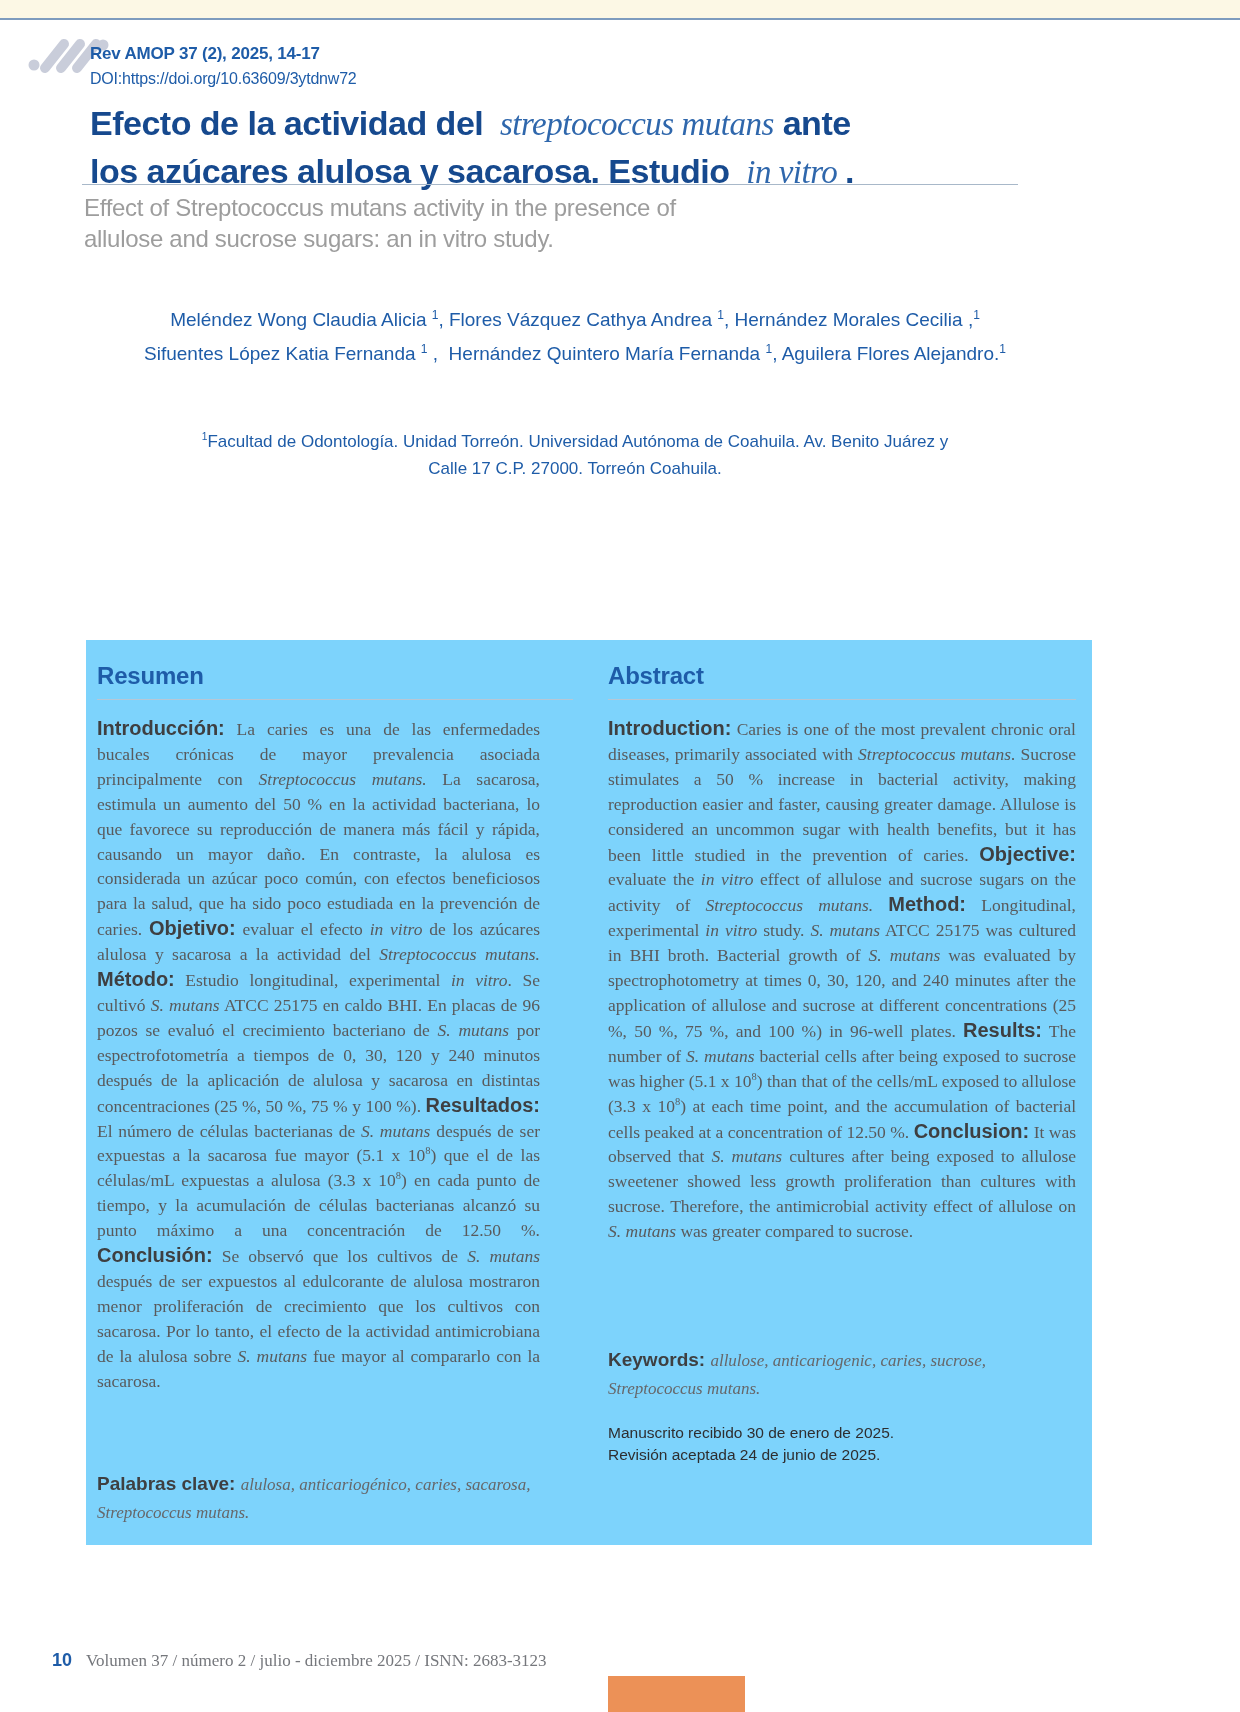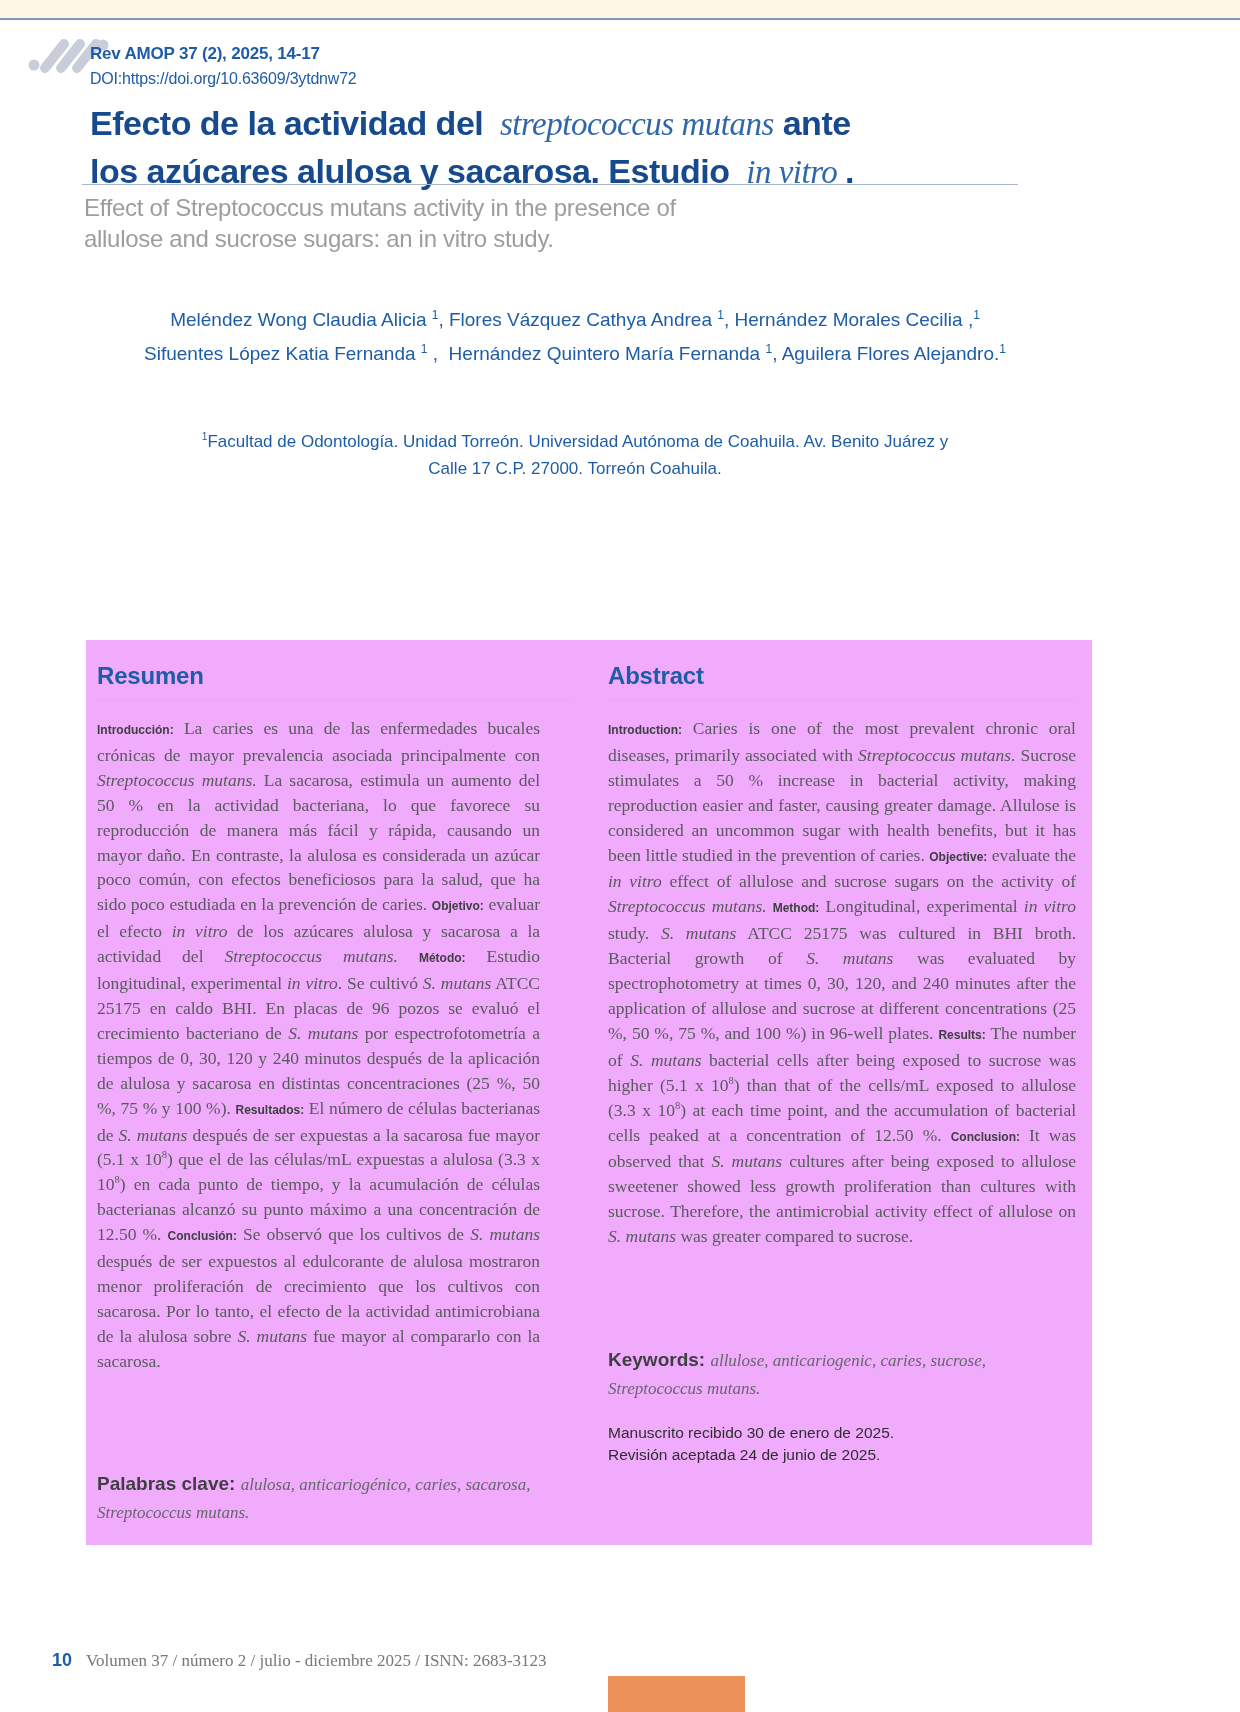--- a/index.html
+++ b/index.html
@@ -32,32 +32,32 @@
   .authors{position:absolute;left:30px;top:303px;width:1090px;text-align:center;
     font-size:19px;line-height:34px;font-weight:400;color:#1e5ca8;}
   .authors .al{white-space:pre-wrap;}
   .authors sup{font-size:12px;}
 
   
   .affiliation{position:absolute;left:30px;top:428px;width:1090px;text-align:center;
     font-size:17px;line-height:27px;color:#1e5ca8;}
 
   
-  .panel{position:absolute;left:86px;top:640px;width:1006px;height:905px;background:#f0abfc;}
+  .panel{position:absolute;left:86px;top:640px;width:1006px;height:905px;background:#7dd3fc;}
   .col{position:absolute;top:0;height:100%;}
   .col-left{left:11px;width:443px;}
   .col-right{left:522px;width:468px;}
   .sec-heading{margin:0;padding-top:22px;font-size:24px;font-weight:600;color:#1e5ca8;letter-spacing:-0.2px;}
   .heading-rule{height:1px;background:#b7c7d5;margin-top:9px;}
   .col-left .heading-rule{width:476px;}
   .col-right .heading-rule{width:468px;}
 
   .body-rich{margin-top:16px;font-family:"Liberation Serif",serif;font-size:17.5px;line-height:24.9px;
     color:#595a5c;text-align:justify;}
-  .body-rich .seg-b{font-family:"Liberation Sans",sans-serif;font-weight:700;font-size:12px;color:#3e3f41;}
+  .body-rich .seg-b{font-family:"Liberation Sans",sans-serif;font-weight:700;font-size:20px;color:#3e3f41;}
   .body-rich .seg-i{font-style:italic;}
 
   .kw-rich{position:absolute;left:0;font-family:"Liberation Serif",serif;font-size:17px;line-height:28px;color:#66676a;}
   .kw-rich .seg-b{font-family:"Liberation Sans",sans-serif;font-weight:700;font-size:19px;color:#3e3f41;}
   .kw-rich .seg-i{font-style:italic;}
   .kw-left{top:830px;width:443px;}
   .kw-right{top:706px;width:468px;}
 
   .dates{position:absolute;left:0;top:782px;width:468px;font-size:15.5px;line-height:22px;color:#2e2e30;}
   .correspondence{position:absolute;left:0;top:831px;width:468px;font-size:13.5px;line-height:19.5px;color:#29292b;}

